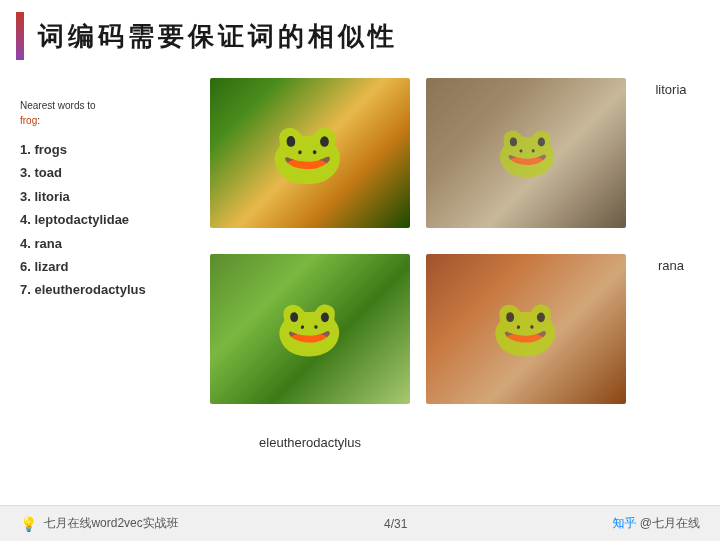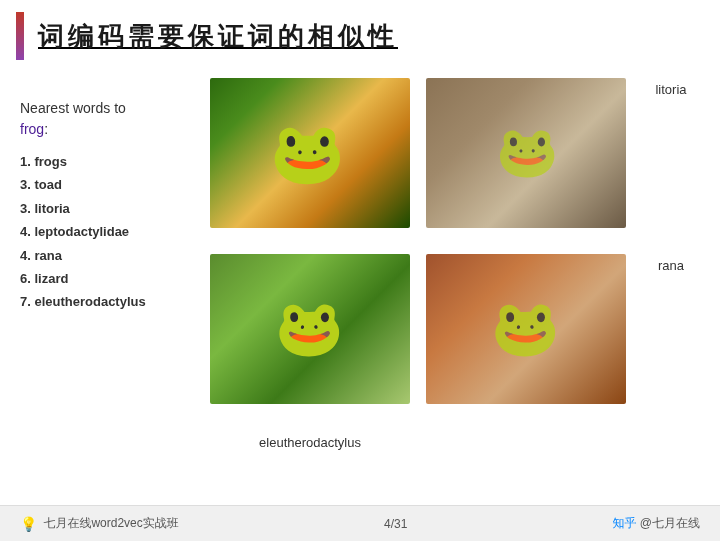--- a/index.html
+++ b/index.html
@@ -18,21 +18,20 @@
       background: #ffffff;
       position: relative;
     }
 
     
     .title-bar {
       display: flex;
       align-items: center;
       padding: 12px 20px 8px 16px;
       border-bottom: none;
-      text-decoration: underline;
     }
 
     .title-accent {
       width: 8px;
       height: 48px;
       background: linear-gradient(to bottom, #c0392b, #8e44ad);
       margin-right: 14px;
       flex-shrink: 0;
     }
 
@@ -52,27 +51,27 @@
     }
 
     
     .left-panel {
       width: 180px;
       padding-top: 20px;
       flex-shrink: 0;
     }
 
     .nearest-label {
-      font-size: 14px;
+      font-size: 10px;
       color: #333;
       line-height: 1.5;
     }
 
     .nearest-label .frog-word {
-      color: #4c1d95;
+      color: #c2410c;
     }
 
     .word-list {
       margin-top: 10px;
       font-size: 13px;
       color: #333;
       line-height: 1.8;
       font-weight: bold;
     }
 

